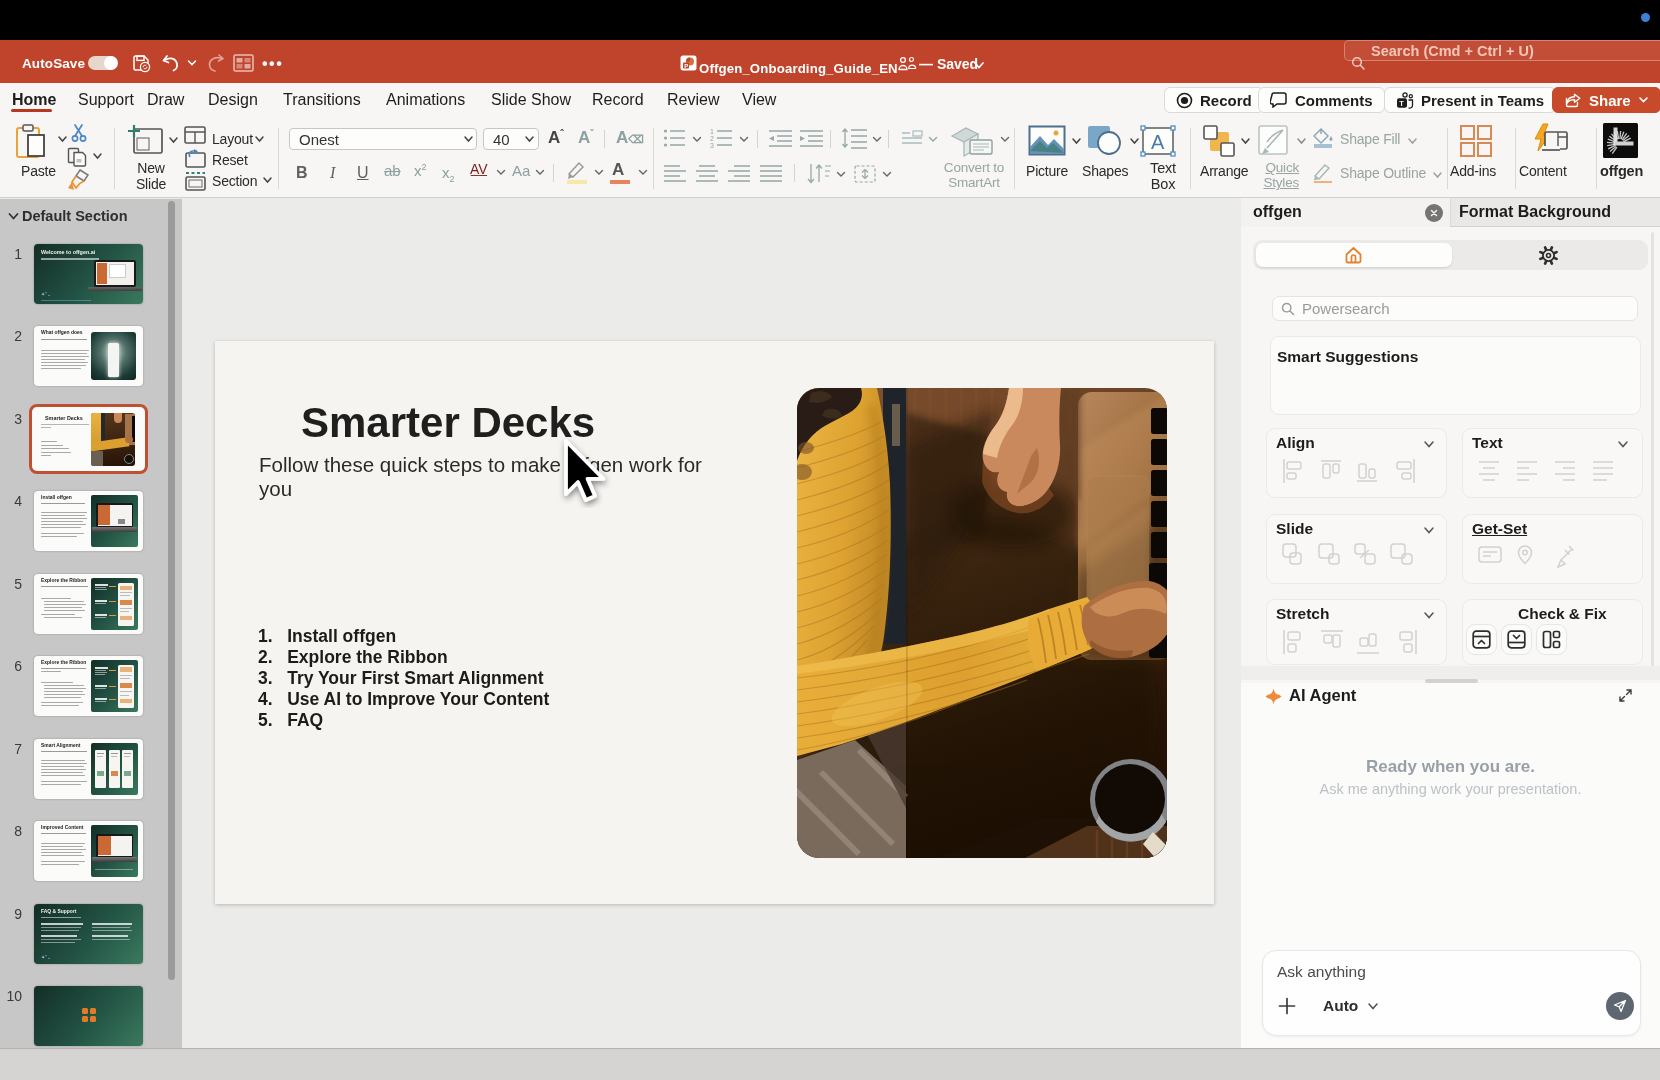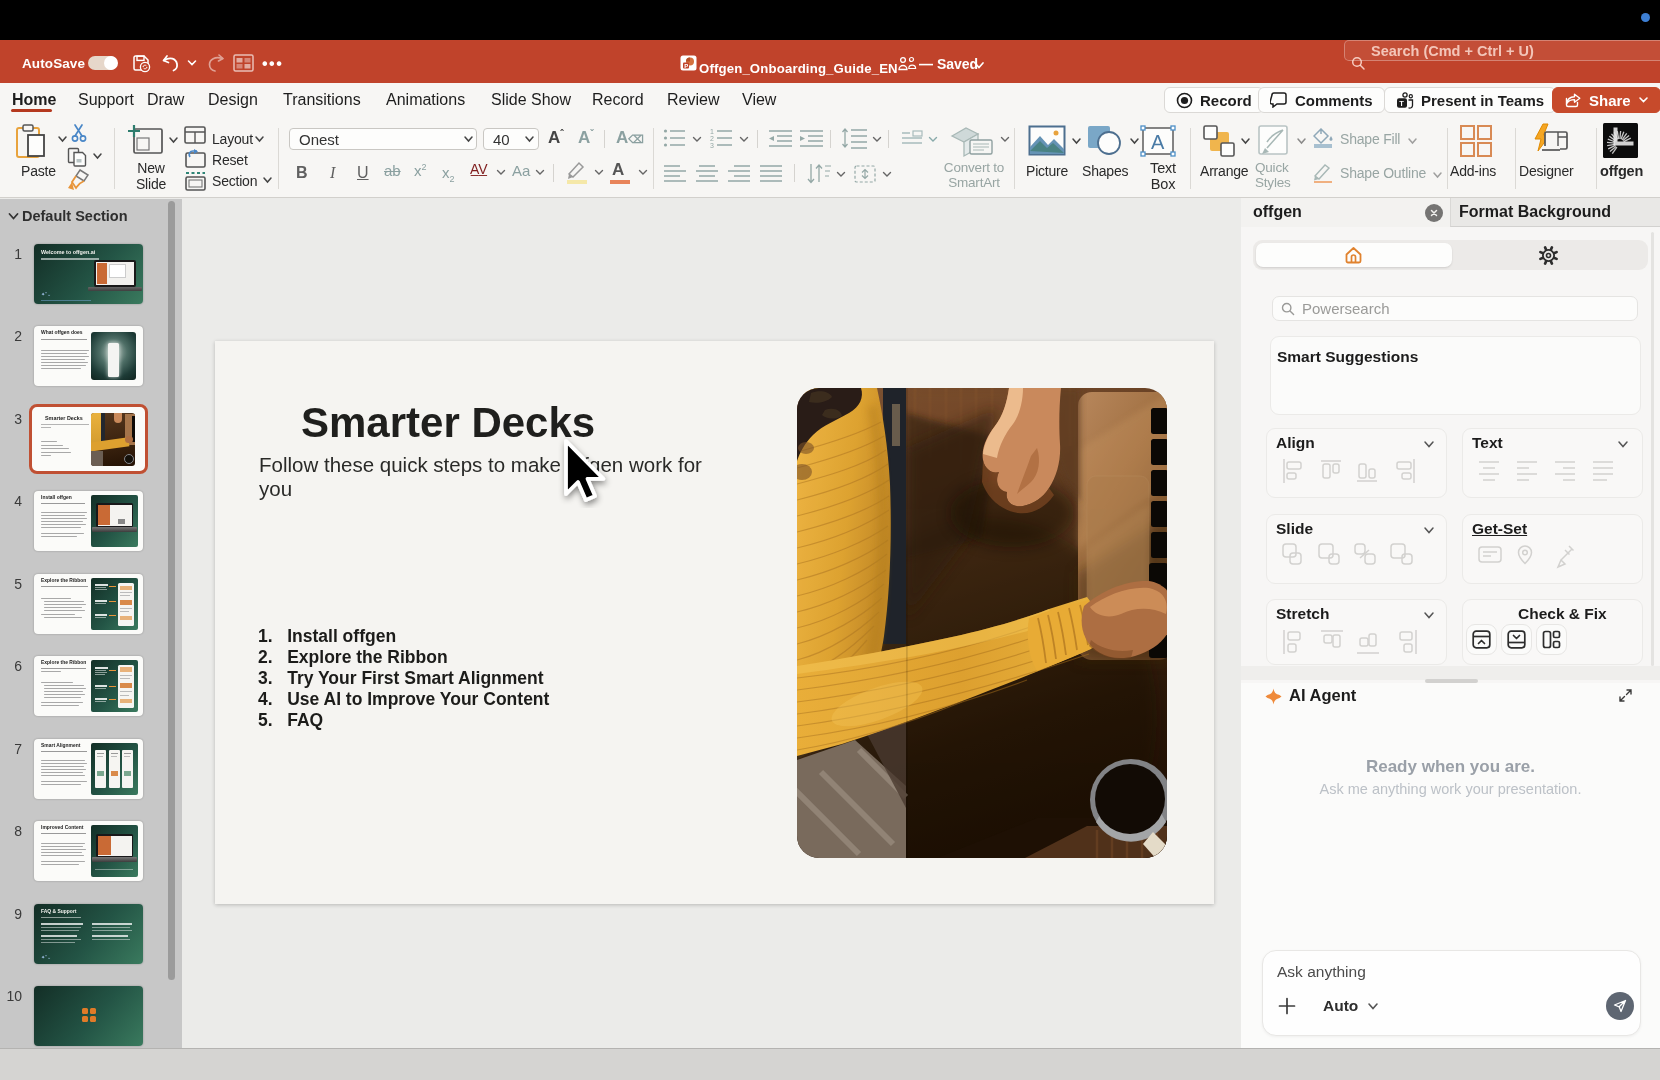--- a/index.html
+++ b/index.html
@@ -415,21 +415,21 @@
   </svg>
 <div class="abs rlab" style="left:1200px; top:163px; font-size:14px;">Arrange</div>
 <svg class="abs" style="left:1257px; top:124px;" width="36" height="34" viewBox="0 0 36 34">
   <rect x="2" y="2" width="28" height="28" rx="2" fill="#fdfdfc" stroke="#b9c4c4" stroke-width="1.6"></rect>
   <path d="M26 6 L10 24 M26 6 C20 8 14 12 10 18" stroke="#a8b8b6" stroke-width="1.6" fill="none"></path>
   <path d="M8 24 L12 28 L5 30 Z" fill="#a8b8b6"></path>
 </svg>
 <svg class="abs" style="left:1296px; top:137px; opacity:.6;" width="11" height="9" viewBox="0 0 11 9">
     <path d="M2 2 L5.5 6 L9 2" fill="none" stroke="#444" stroke-width="1.5" stroke-linecap="round"></path>
   </svg>
-<div class="abs rlab g" style="left:1255px; top:160px; width:44px; text-align:left;">Quick<br>Styles</div>
+<div class="abs rlab g" style="left:1255px; top:160px; width:44px; text-align:right;text-decoration:underline;">Quick<br>Styles</div>
 <svg class="abs" style="left:1313px; top:128px;" width="22" height="20" viewBox="0 0 22 20">
   <path d="M8 1 L15 8 L8 15 L1 8 Z M8 1 V6" fill="none" stroke="#8fa8b8" stroke-width="1.5"></path>
   <path d="M18 8 C19.5 10.5 20.5 12 18 13 C15.5 12 16.5 10.5 18 8" fill="#8fa8b8"></path>
   <rect x="1" y="16" width="18" height="4" fill="#a8c0d0"></rect>
 </svg>
 <div class="abs rlab g" style="left:1340px; top:131px; font-size:14px;">Shape Fill</div>
 <svg class="abs" style="left:1407px; top:137px; opacity:.6;" width="11" height="9" viewBox="0 0 11 9">
     <path d="M2 2 L5.5 6 L9 2" fill="none" stroke="#666" stroke-width="1.5" stroke-linecap="round"></path>
   </svg>
 <svg class="abs" style="left:1313px; top:163px;" width="22" height="20" viewBox="0 0 22 20">
@@ -456,21 +456,21 @@
 <div class="abs rdiv" style="left:1515px;"></div>
 
 
 <svg class="abs" style="left:1531px; top:123px;" width="37" height="35" viewBox="0 0 37 35">
   <path d="M12 1 L4 16 H10 L7 28 L19 12 H12.5 L17 1 Z" fill="#f5a623" stroke="#e08a00" stroke-width="1"></path>
   <rect x="14" y="9" width="22" height="17" rx="1.5" fill="#f7f6f4" stroke="#555" stroke-width="1.7"></rect>
   <path d="M27 9 V26 M27 14 H36" stroke="#555" stroke-width="1.4"></path>
   <rect x="11" y="23" width="18" height="4" fill="#f7f6f4"></rect>
   <path d="M11 27 H29" stroke="#555" stroke-width="1.7"></path>
 </svg>
-<div class="abs rlab" style="left:1519px; top:163px; font-size:14px;">Designer</div>
+<div class="abs rlab" style="left:1519px; top:163px; font-size:14px;">Content</div>
 
 <div class="abs rdiv" style="left:1596px;"></div>
 
 
 <svg class="abs" style="left:1603px; top:123px;" width="35" height="35" viewBox="0 0 35 35">
   <rect x="0" y="0" width="35" height="35" rx="1.5" fill="#0c0c0c"></rect>
   <g stroke="#cfcfcf" stroke-width="1.3" fill="none" opacity="0.95">
     <path d="M13.9 24.2 L9.3 30.7"></path>
     <path d="M13.1 23.4 L6.9 28.5"></path>
     <path d="M12.4 22.4 L5.2 25.8"></path>

